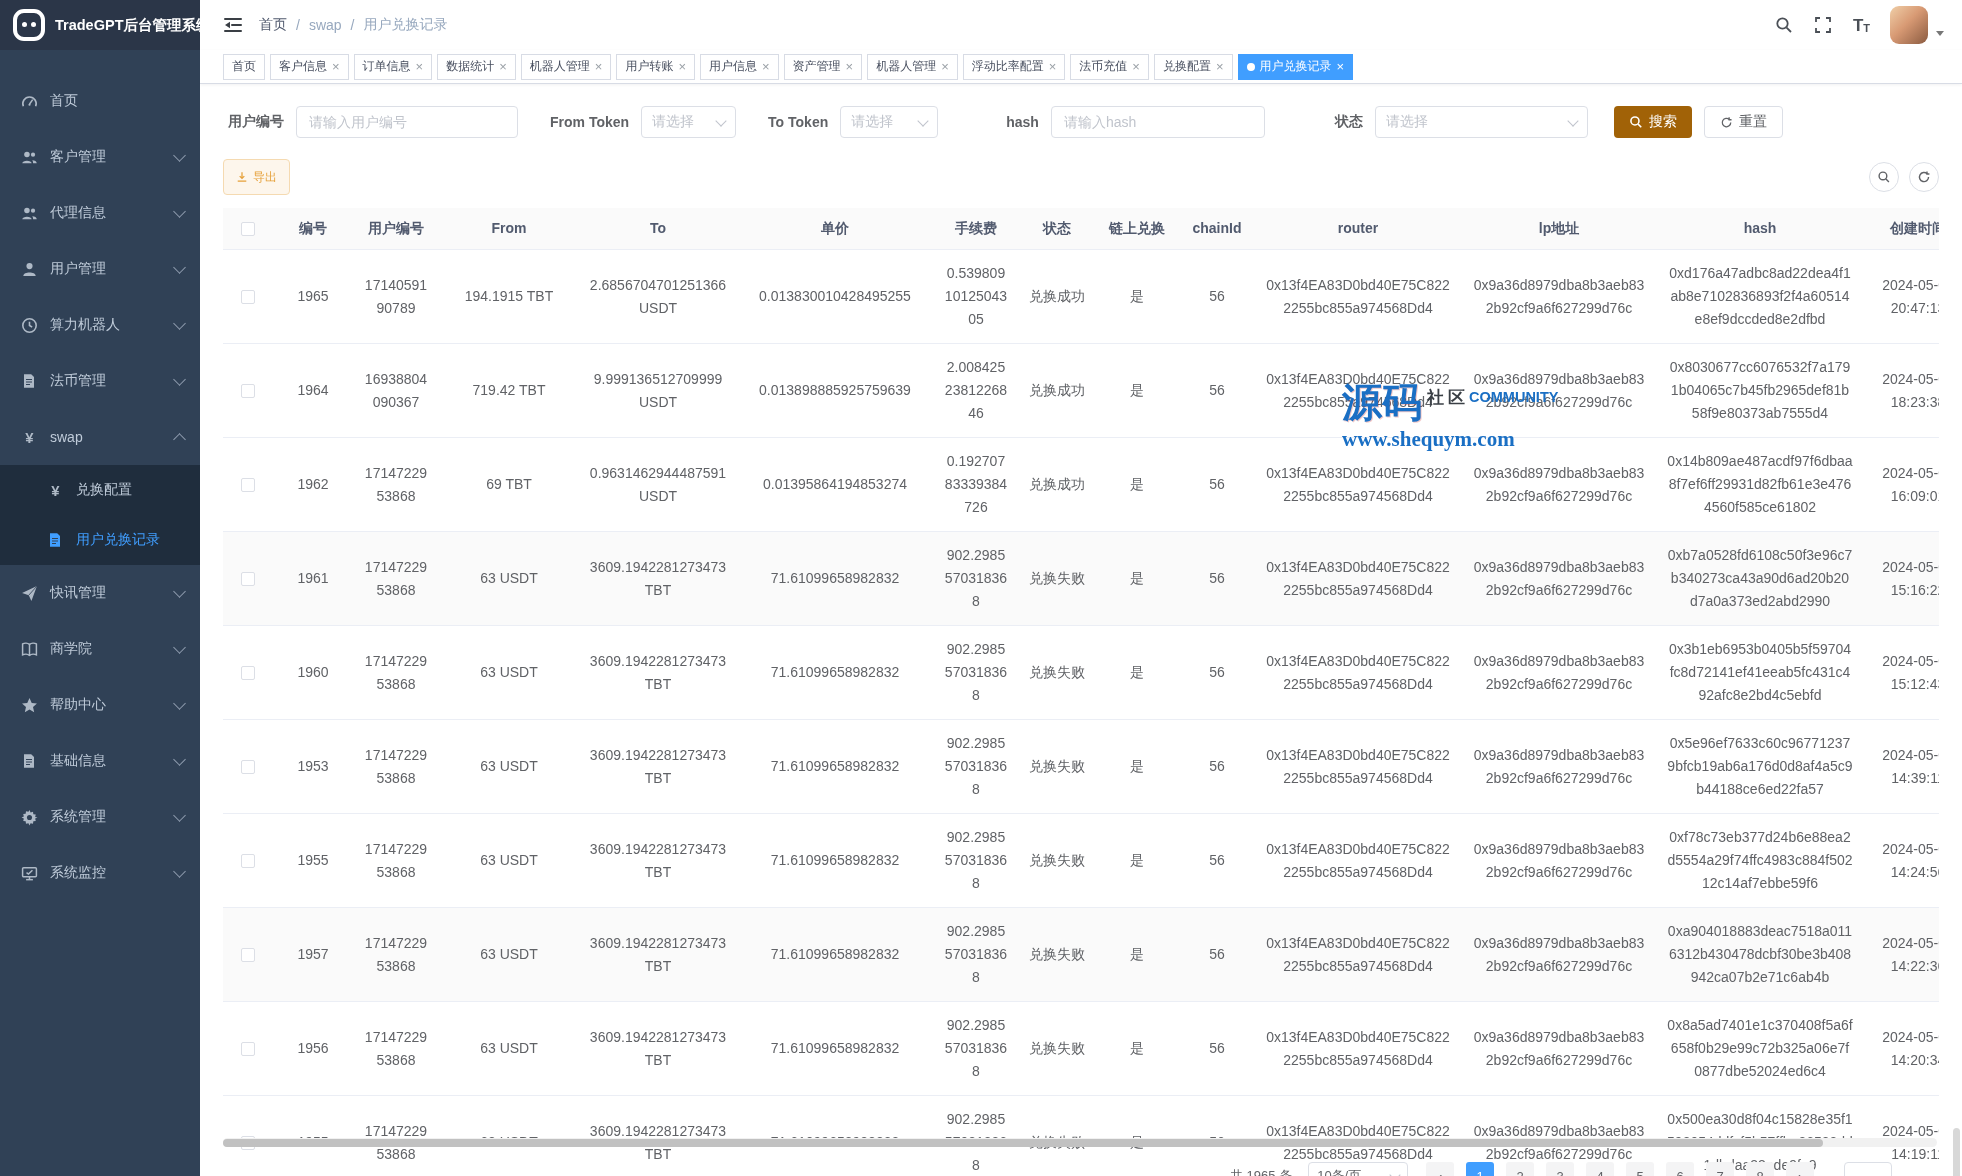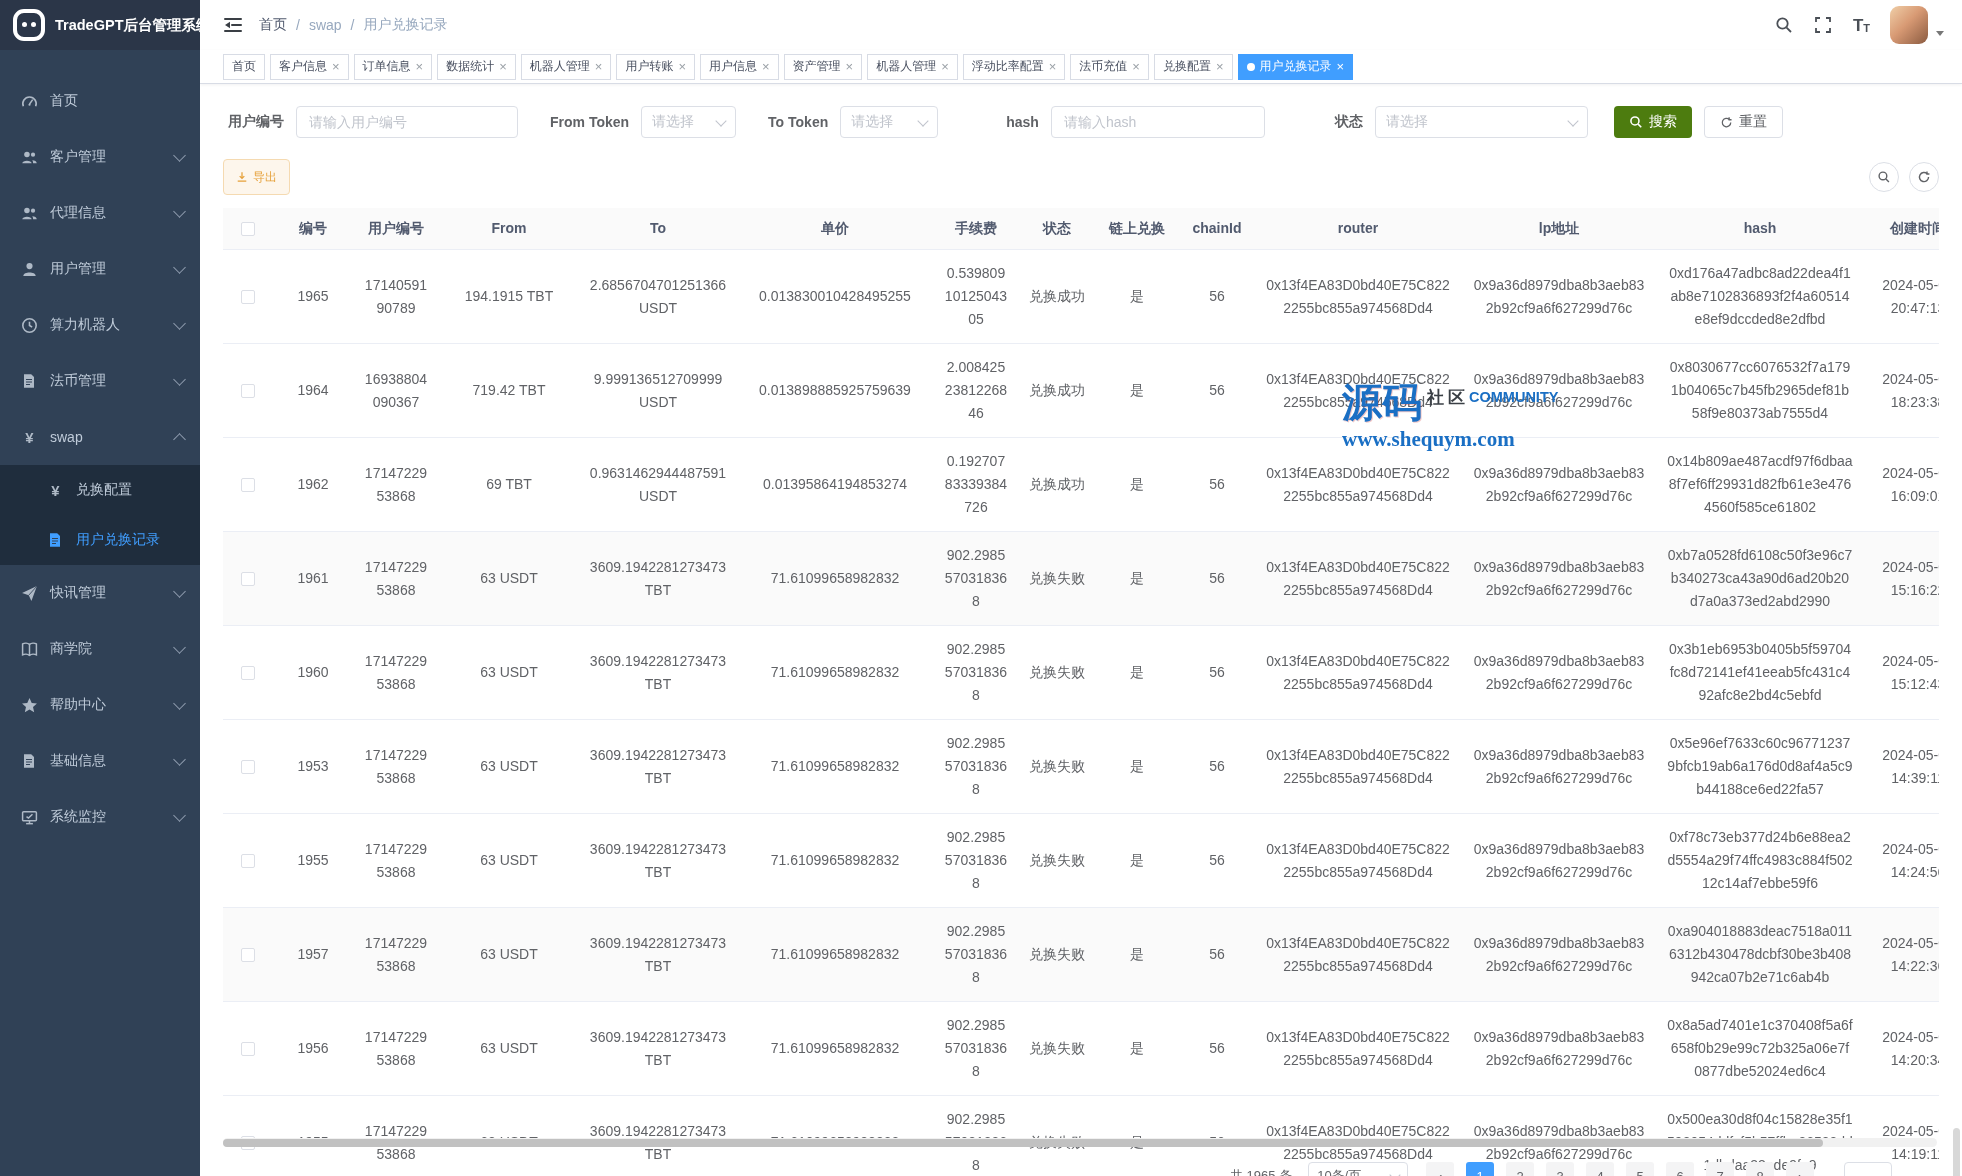--- a/index.html
+++ b/index.html
@@ -49,21 +49,21 @@
 
   
   .filter-row { display:flex; align-items:center; padding:22px 0 0 28px; }
   .f-label { font-weight:bold; color:#606266; margin-right:12px; white-space:nowrap; }
   .f-input { height:32px; border:1px solid #dcdfe6; border-radius:4px; padding:0 12px; font-size:14px; color:#606266; outline:none; font-family:inherit; }
   .f-input::placeholder { color:#c0c4cc; }
   .f-select { height:32px; border:1px solid #dcdfe6; border-radius:4px; display:flex; align-items:center; justify-content:space-between; padding:0 10px; color:#c0c4cc; background:#fff; cursor:pointer; }
   .sel-chev { width:8px; height:8px; border-right:1.4px solid #c0c4cc; border-bottom:1.4px solid #c0c4cc; transform:rotate(45deg); margin-top:-3px; flex:none; }
   .gap { width:32px; flex:none; }
   .btn { height:32px; border-radius:4px; display:inline-flex; align-items:center; gap:6px; font-size:14px; cursor:pointer; border:none; font-family:inherit; }
-  .btn-primary { background:#4d7c0f; color:#fff; padding:0 15px; margin-left:26px; }
+  .btn-primary { background:#a16207; color:#fff; padding:0 15px; margin-left:26px; }
   .btn-default { background:#fff; color:#606266; border:1px solid #dcdfe6; padding:0 15px; margin-left:12px; }
 
   
   .toolbar { display:flex; align-items:center; padding:21px 23px 13px 23px; }
   .btn-export { height:36px; background:#fdf6ec; border:1px solid #f5dab1; color:#e6a23c; border-radius:4px; padding:0 12px; display:inline-flex; gap:5px; align-items:center; font-size:12px; cursor:pointer; font-family:inherit;text-align:center; }
   .tool-right { margin-left:auto; display:flex; gap:10px; }
   .circle-btn { width:30px; height:30px; border-radius:50%; border:1px solid #dcdfe6; display:flex; align-items:center; justify-content:center; color:#606266; background:#fff; cursor:pointer; }
 
   
   .table-clip { width:1716px; margin-left:23px; overflow:hidden; }
@@ -237,20 +237,30 @@
           <svg viewBox="0 0 16 16" width="16" height="16" fill="currentColor">
             <path d="M3 1.2h7.2L13 4v10.8H3z"></path>
             <g stroke="#304156" stroke-width="1">
               <line x1="5" y1="6.5" x2="11" y2="6.5"></line>
               <line x1="5" y1="9" x2="11" y2="9"></line>
               <line x1="5" y1="11.5" x2="9" y2="11.5"></line>
             </g>
           </svg>
         </span>
         <span class="mi-label">基础信息</span>
+        <span class="chev"></span>
+      </li>
+      <li class="menu-item">
+        <span class="mi-icon">
+          <svg viewBox="0 0 16 16" width="17" height="17" fill="currentColor">
+            <path d="M8 1l1 2.2 2.3-.6.3 2.3 2.3.3-.6 2.3L15.5 8l-2.2 1 .6 2.3-2.3.3-.3 2.3-2.3-.6L8 15.5l-1-2.2-2.3.6-.3-2.3-2.3-.3.6-2.3L.5 8l2.2-1-.6-2.3 2.3-.3.3-2.3 2.3.6z"></path>
+            <circle cx="8" cy="8" r="2.4" fill="#304156"></circle>
+          </svg>
+        </span>
+        <span class="mi-label">系统管理</span>
         <span class="chev"></span>
       </li>
       <li class="menu-item">
         <span class="mi-icon">
           <svg viewBox="0 0 16 16" width="17" height="17" fill="none" stroke="currentColor" stroke-width="1.4">
             <rect x="1.5" y="2.5" width="13" height="8.6" rx="1"></rect>
             <path d="M5.2 7.2 7 8.6 10.8 5"></path>
             <line x1="8" y1="11.2" x2="8" y2="13.8"></line>
             <line x1="4.8" y1="13.8" x2="11.2" y2="13.8"></line>
           </svg>

